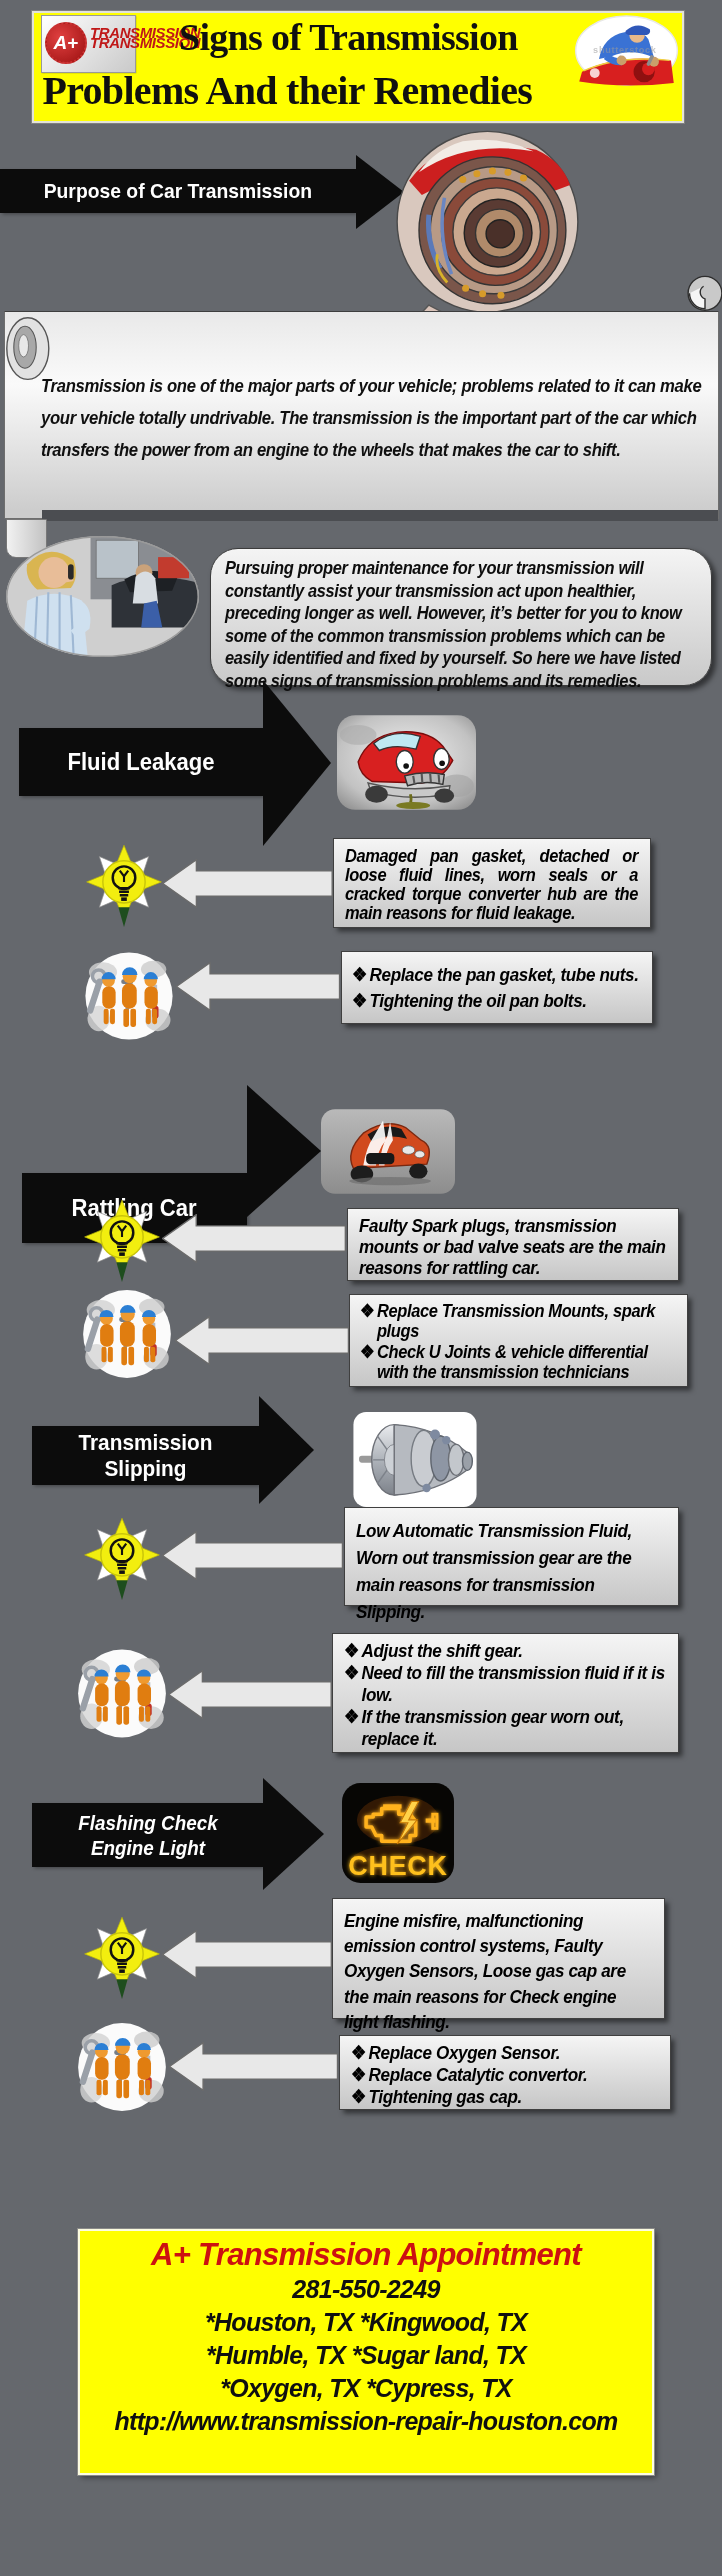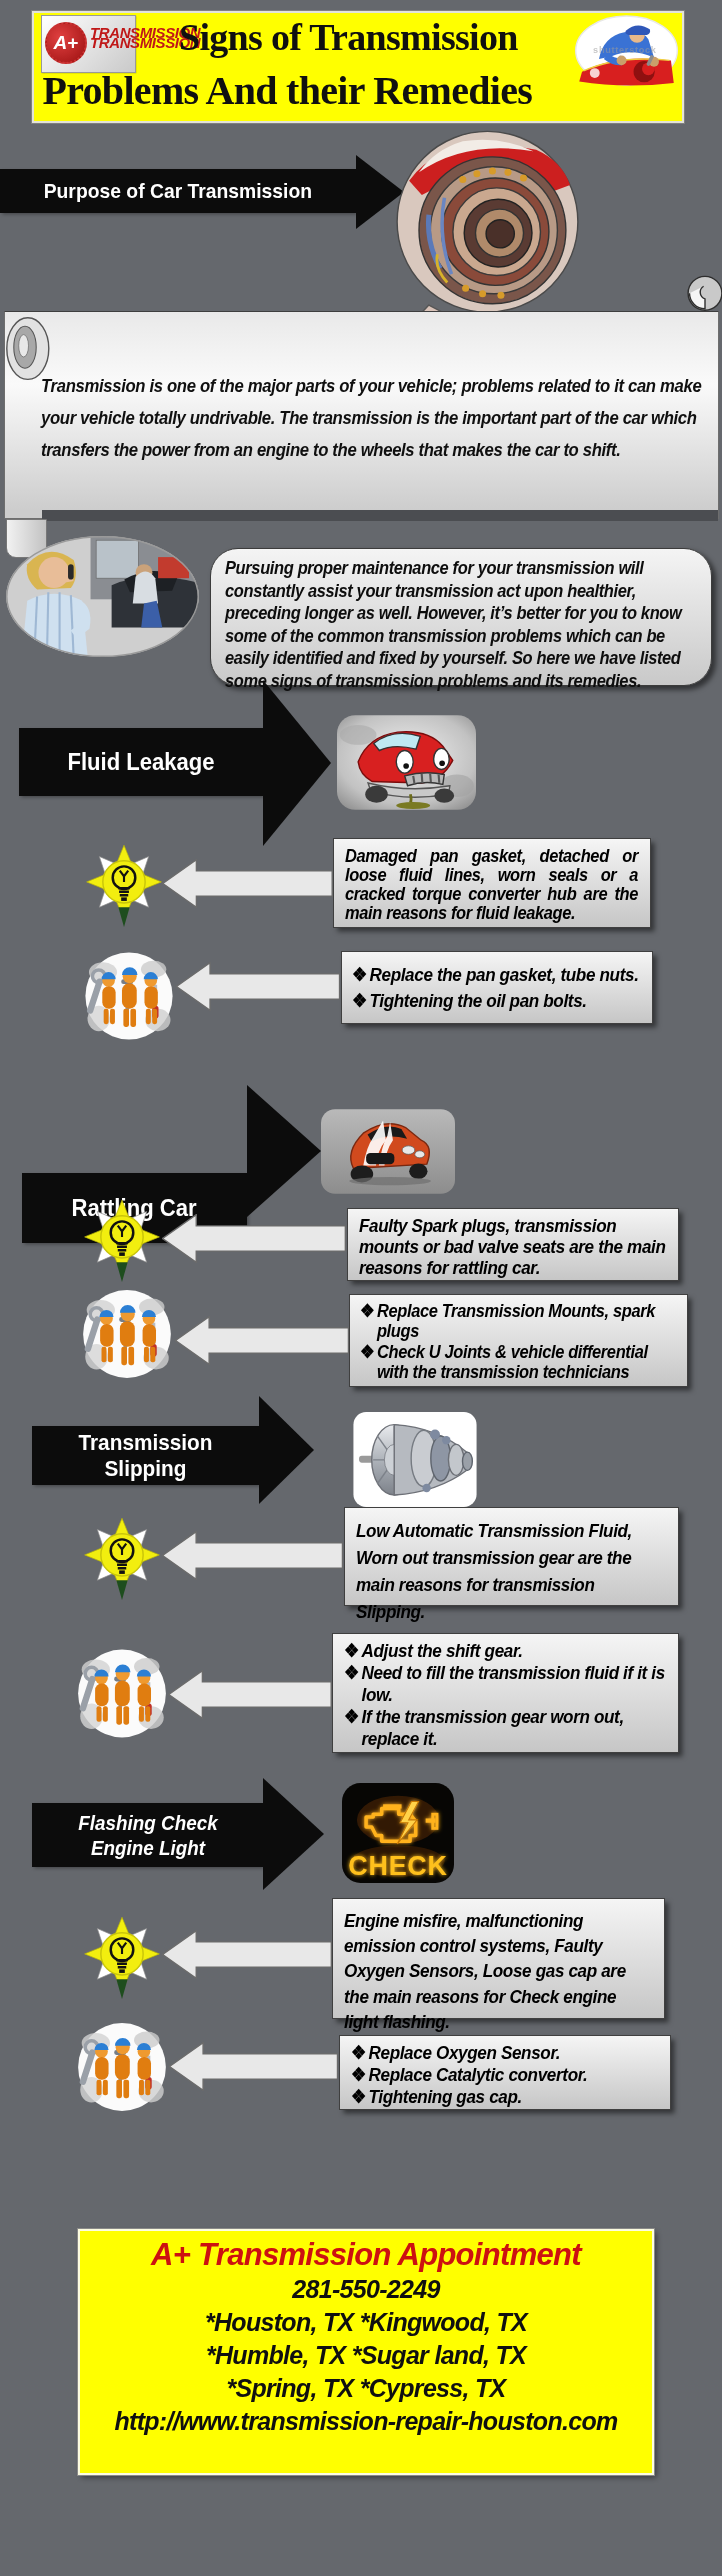--- a/index.html
+++ b/index.html
@@ -695,18 +695,18 @@
           <span>Tightening gas cap.</span>
         </div>
     </div>
   </div>
 
   <div class="abs footer">
     <div class="f-company">A+ Transmission Appointment</div>
     <div class="f-line">281-550-2249</div>
     <div class="f-line">*Houston, TX *Kingwood, TX</div>
     <div class="f-line">*Humble, TX *Sugar land, TX</div>
-    <div class="f-line">*Spring, TX *Cypress, TX</div>
+    <div class="f-line">*Oxygen, TX *Cypress, TX</div>
     <div class="f-line">http://www.transmission-repair-houston.com</div>
   </div>
 
 </div>
 
 
 </body></html>

